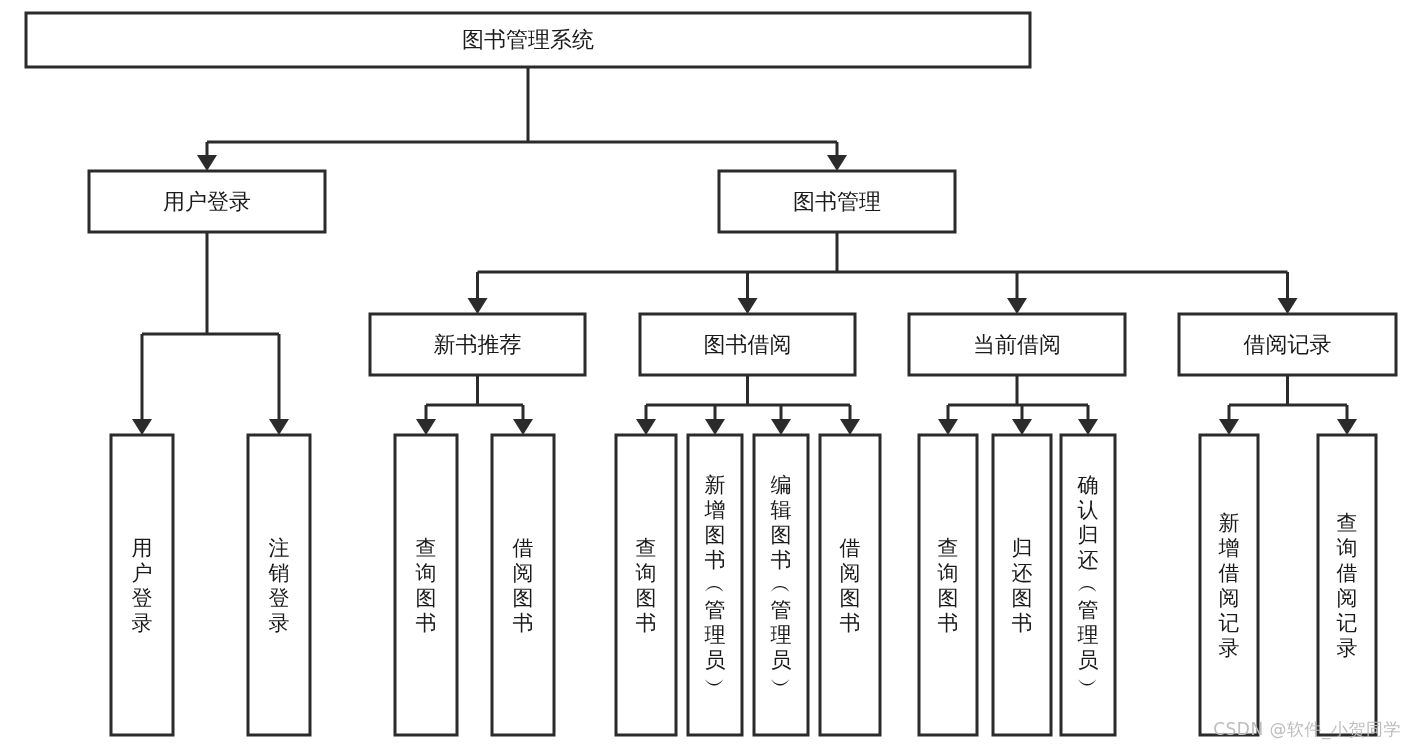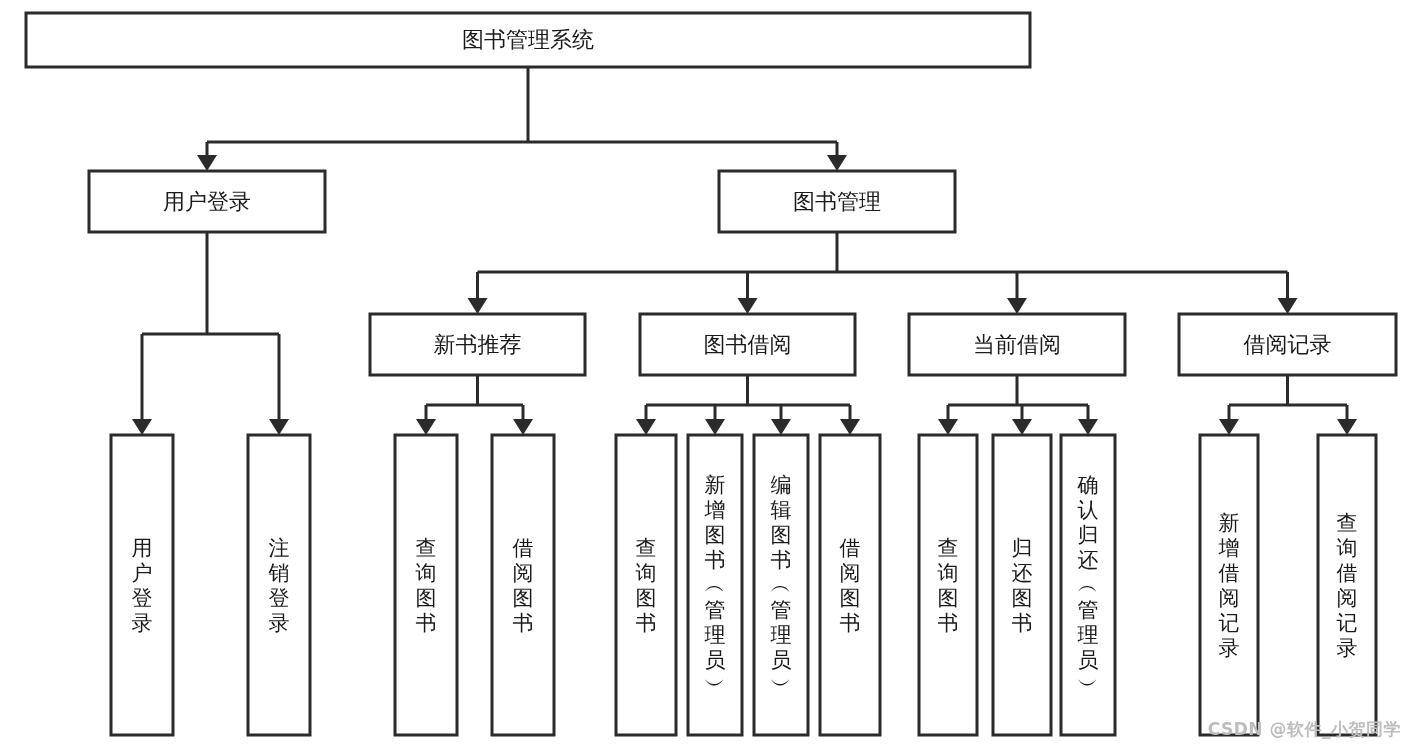--- a/index.html
+++ b/index.html
@@ -56,21 +56,20 @@
   .watermark-text {
     position: absolute;
     right: 12px;
     bottom: 6px;
     font-family: "DejaVu Sans", "Liberation Sans", sans-serif;
     font-size: 17px;
     color: #bdbdbd;
     letter-spacing: 0.5px;
     white-space: nowrap;
     user-select: none;
-    font-weight: bold;
   }
 </style>
 </head>
 <body>
 
 <div id="diagram-root">
   <svg id="tree-svg" viewBox="0 0 1405 747">
     <defs>
       <marker id="arrow" markerWidth="12" markerHeight="12" refX="1" refY="5" orient="auto" markerUnits="userSpaceOnUse">
         <path d="M0,0 L12,5 L0,10 z" class="arrow-head"></path>

